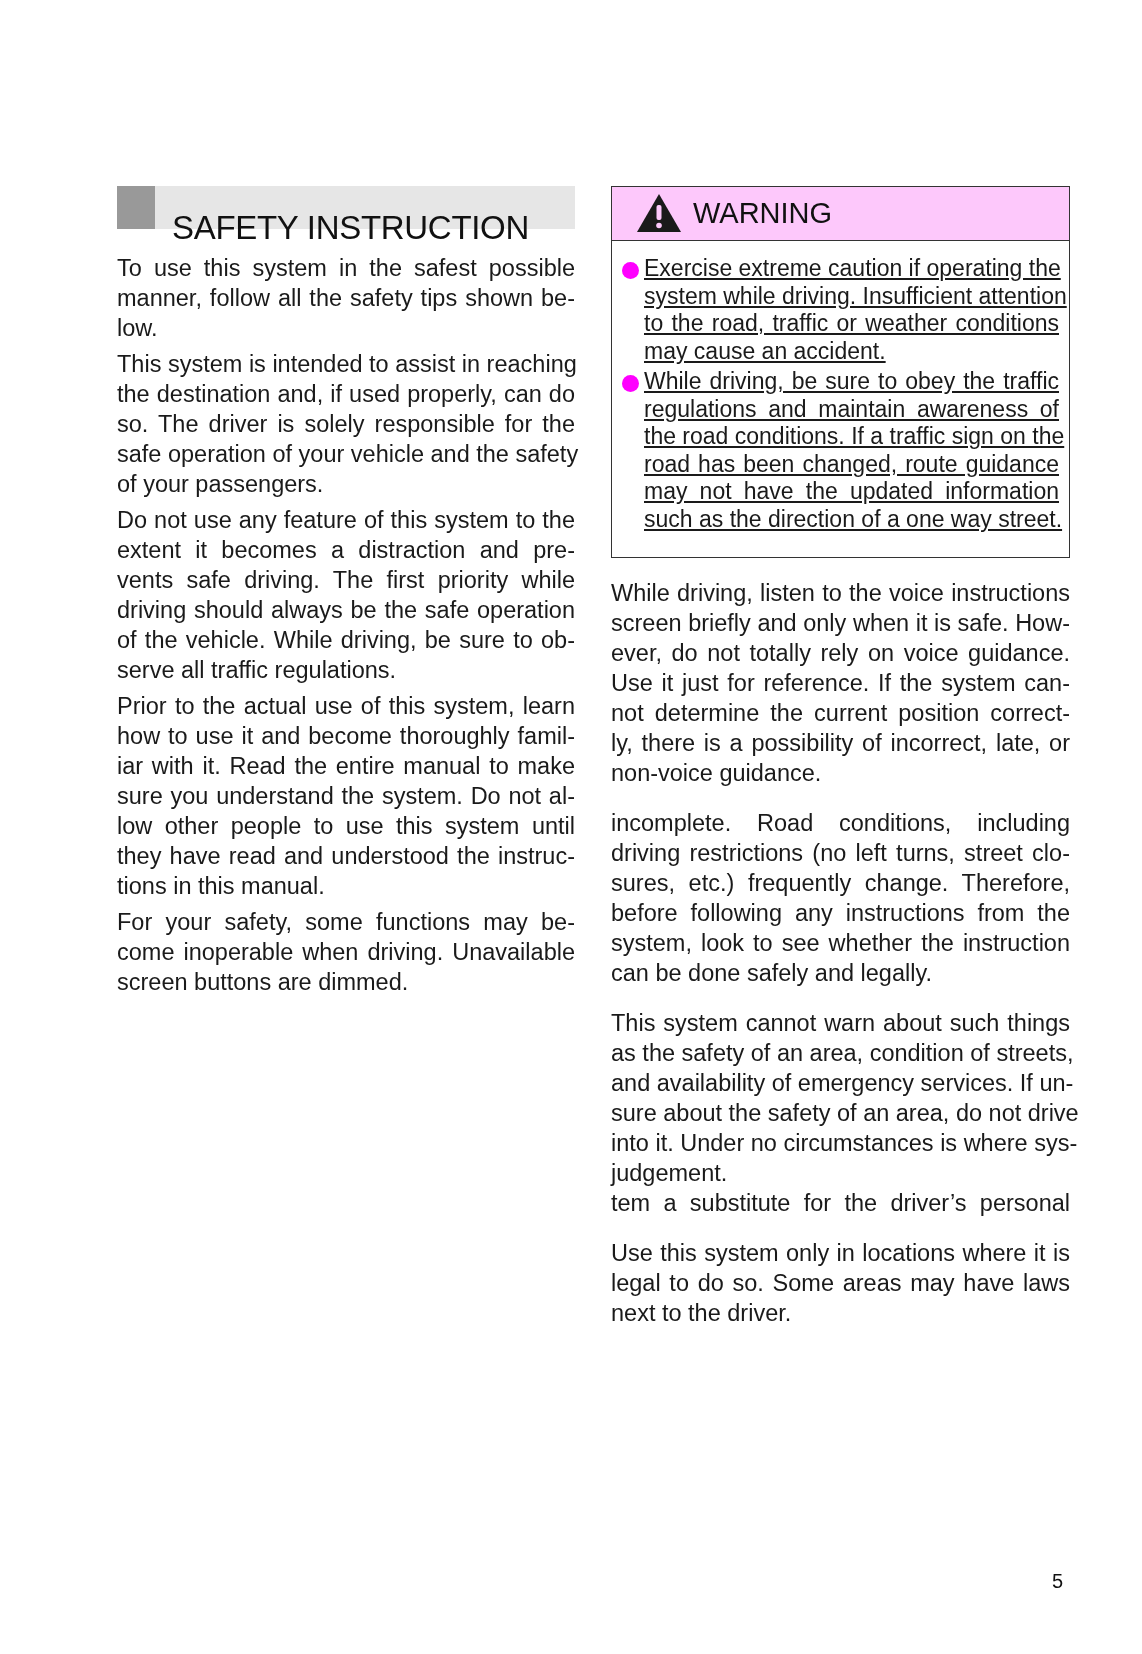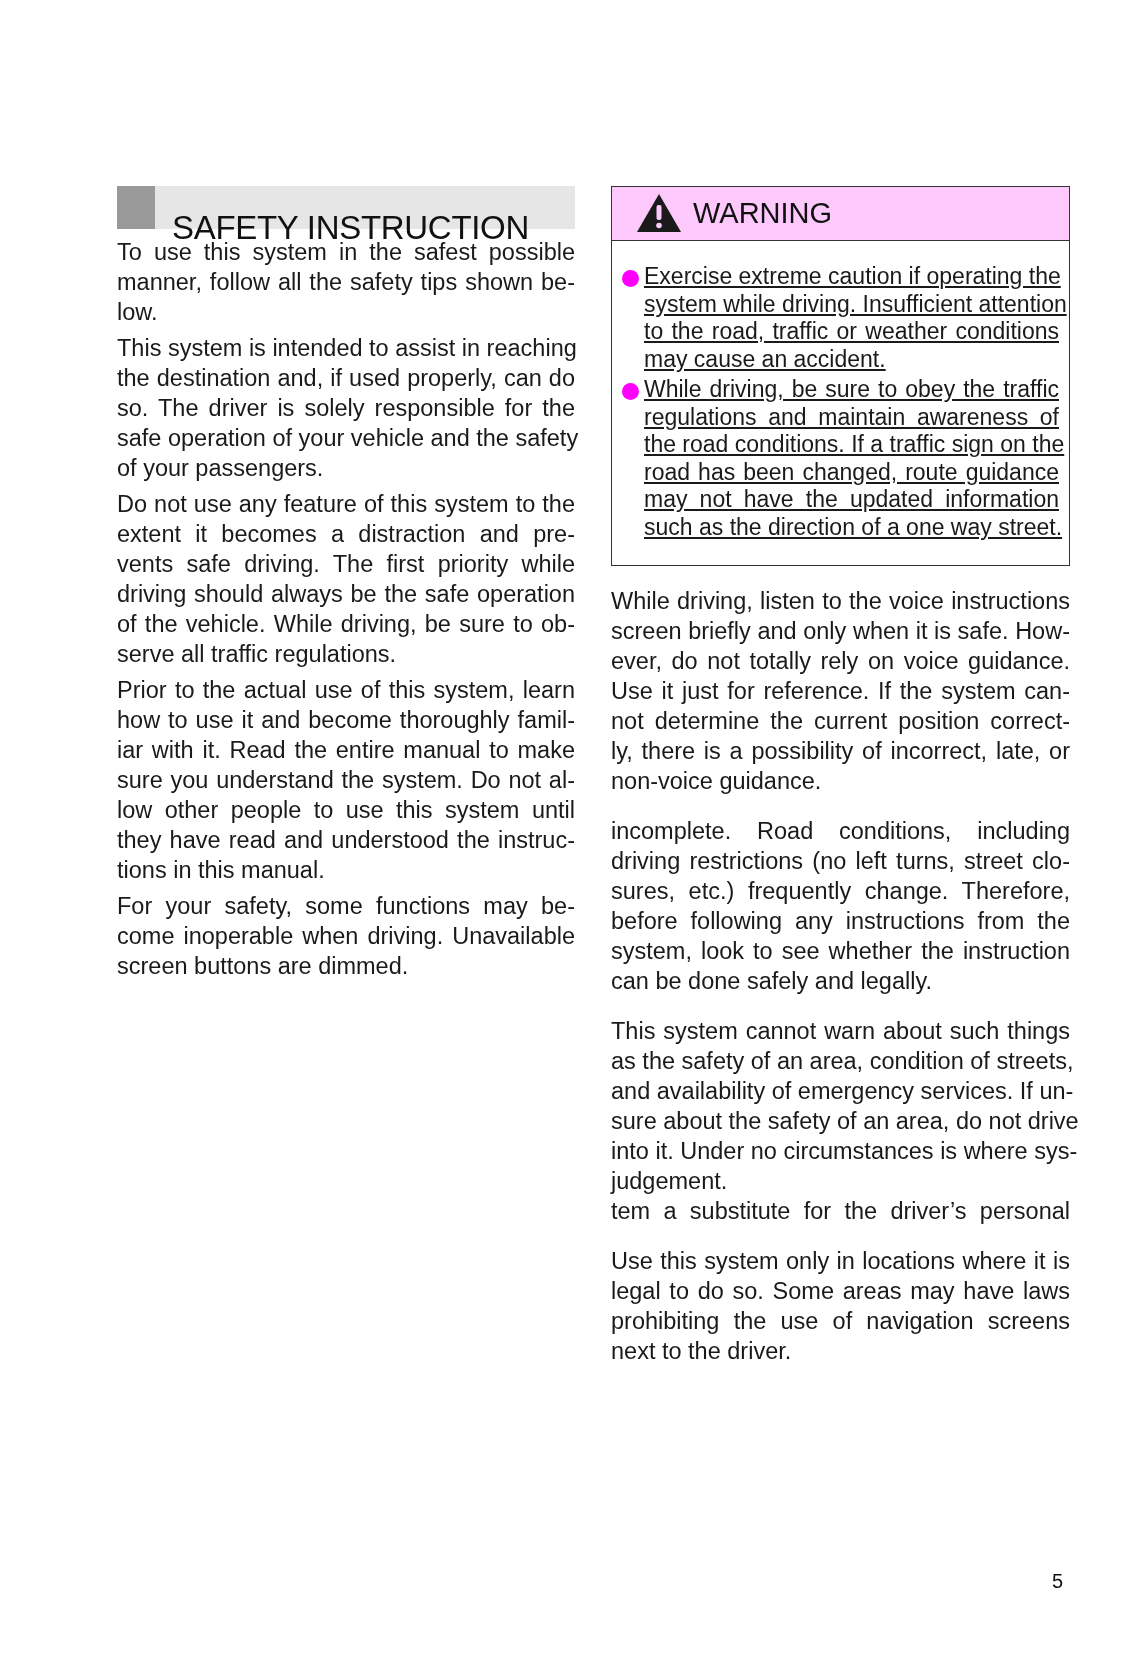--- a/index.html
+++ b/index.html
@@ -11,27 +11,27 @@
 
   .section-header { height: 43px; background: #e6e6e6; position: relative; }
   .section-header .marker { position: absolute; left: 0; top: 0; width: 38px; height: 43px; background: #999999; }
   .section-header .title { position: absolute; left: 55px; top: 0; line-height: 43px;
                            font-size: 33px; letter-spacing: -0.3px; color: #111; margin-top: 20px; }
 
   .para { margin: 0; font-size: 23.5px; line-height: 30px; }
   .para .ln { display: block; text-align: justify; text-align-last: justify; height: 30px; white-space: nowrap; }
   .para .ln.last { text-align-last: left; }
   .col-left .para { margin-top: 6px; }
-  .col-left .para:first-of-type { margin-top: 8px; }
+  .col-left .para:first-of-type { margin-top: 24px; }
 
   .warning-box { border: 1.5px solid #333; background: #fff; text-decoration: underline; }
   .warning-head { height: 53px; background: #fdc8fb; border-bottom: 1.5px solid #333; position: relative; }
   .warning-head .tri { position: absolute; left: 24px; top: 6px; width: 46px; height: 40px; }
   .warning-head .label { position: absolute; left: 81px; top: 0; line-height: 53px; font-size: 29px; color: #111; }
-  .warning-body { padding: 14px 10px 24px 10px; margin-top: 8px; }
+  .warning-body { padding: 14px 10px 24px 10px; }
   .wi { position: relative; padding-left: 22px; font-size: 23px; line-height: 27.5px; }
   .wi .bullet { position: absolute; left: 0; top: 7px; width: 17px; height: 17px; border-radius: 50%; background: #ff00ff; }
   .wi .ln { display: block; text-align: justify; text-align-last: justify; white-space: nowrap; }
   .wi .ln.last { text-align-last: left; }
   .wi + .wi { margin-top: 3px; }
 
   .col-right .para { margin-top: 20px; }
 
   .page-number { position: absolute; left: 1052px; top: 1570px; font-size: 20px; color: #111; }
 </style>
@@ -133,19 +133,18 @@
         <span class="ln">as the safety of an area, condition of streets,</span>
         <span class="ln">and availability of emergency services. If un-</span>
         <span class="ln">sure about the safety of an area, do not drive</span>
         <span class="ln">into it. Under no circumstances is where sys-</span>
         <span class="ln last">judgement.</span>
         <span class="ln">tem a substitute for the driver’s personal</span>
       </p>
       <p class="para">
         <span class="ln">Use this system only in locations where it is</span>
         <span class="ln">legal to do so. Some areas may have laws</span>
-        <span class="ln">prohibiting the use of navigation screens</span>
         <span class="ln last">next to the driver.</span>
       </p>
     </div>
 </div>
 
 <div class="page-number">5</div>
 
 </body></html>

